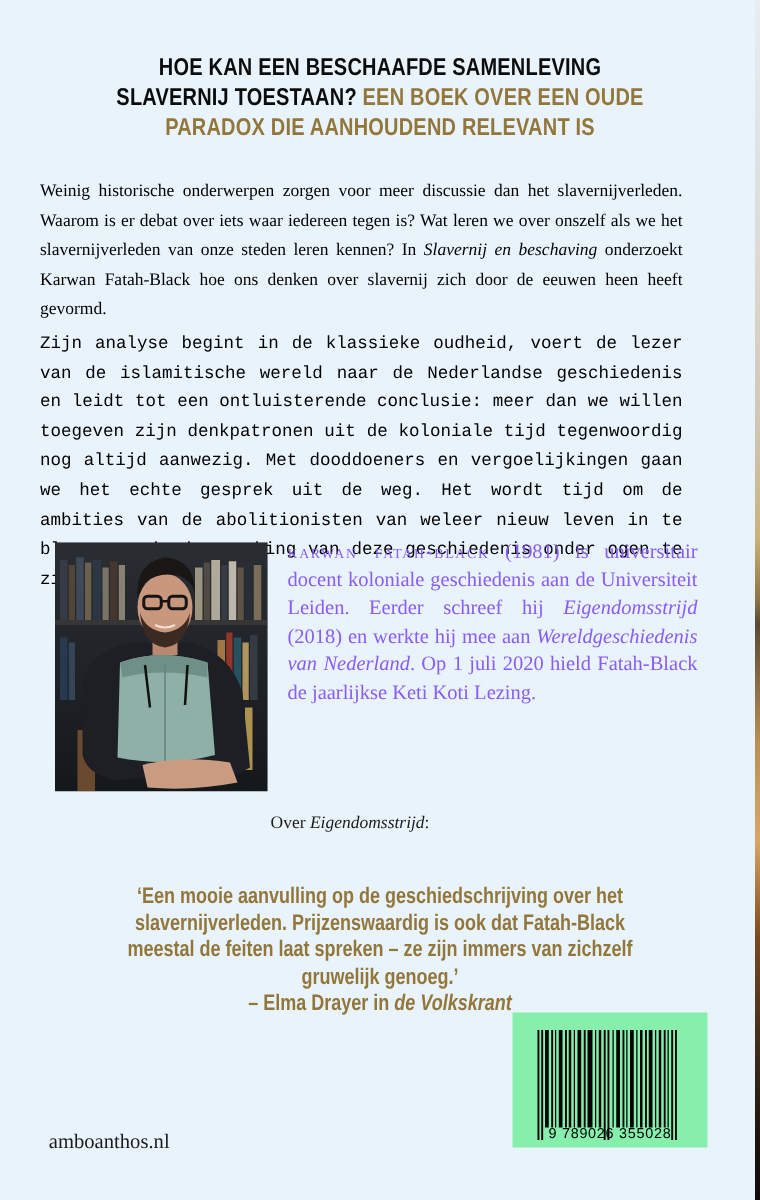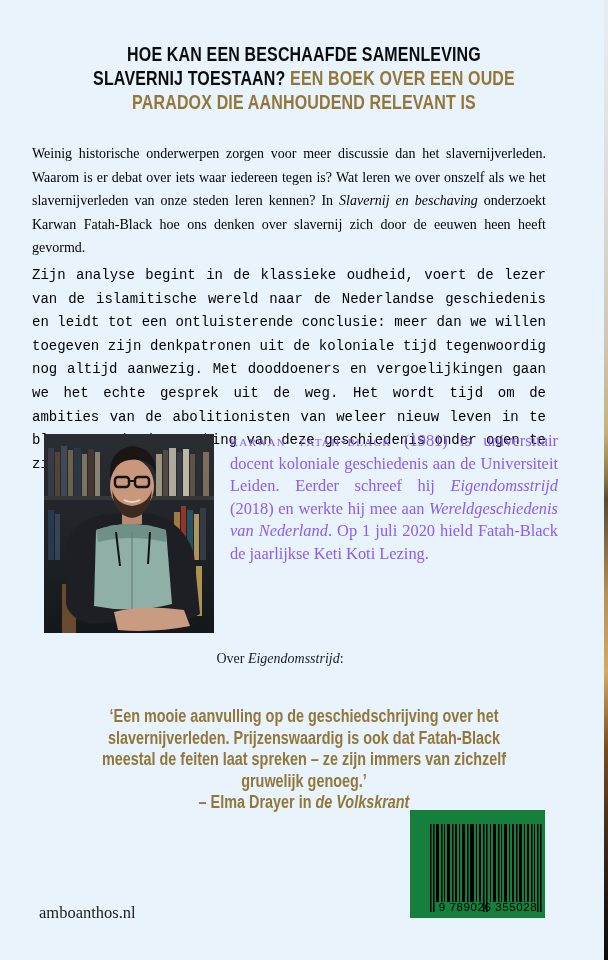--- a/index.html
+++ b/index.html
@@ -57,22 +57,22 @@
       color: #93773a;
       transform: scaleX(0.8); transform-origin: center top;
     }
     .quote .attr { display: block; }
     .quote em { font-style: italic; }
     .site {
       position: absolute; left: 39px; top: 903px;
       font-size: 16.5px; color: #1c1c1c;
     }
     .barcode-box {
-      position: absolute; left: 410px; top: 810px; width: 135px; height: 108px;
-      background: #15803d;
+      position: absolute; left: 410px; top: 810px; width: 156px; height: 108px;
+      background: #86efac;
     }
     .barcode-box svg { position: absolute; left: 0; top: 0; }
   </style>
 </head>
 <body>
 
 <div class="edge-strip"></div>
 
 <div class="headline">
   <span class="dark">HOE KAN EEN BESCHAAFDE SAMENLEVING SLAVERNIJ TOESTAAN?</span>

